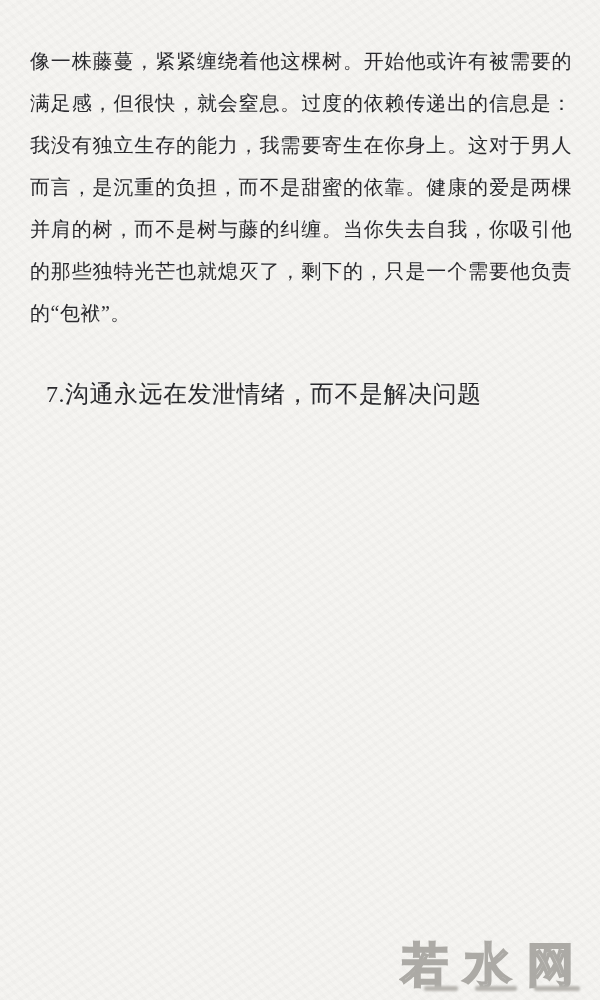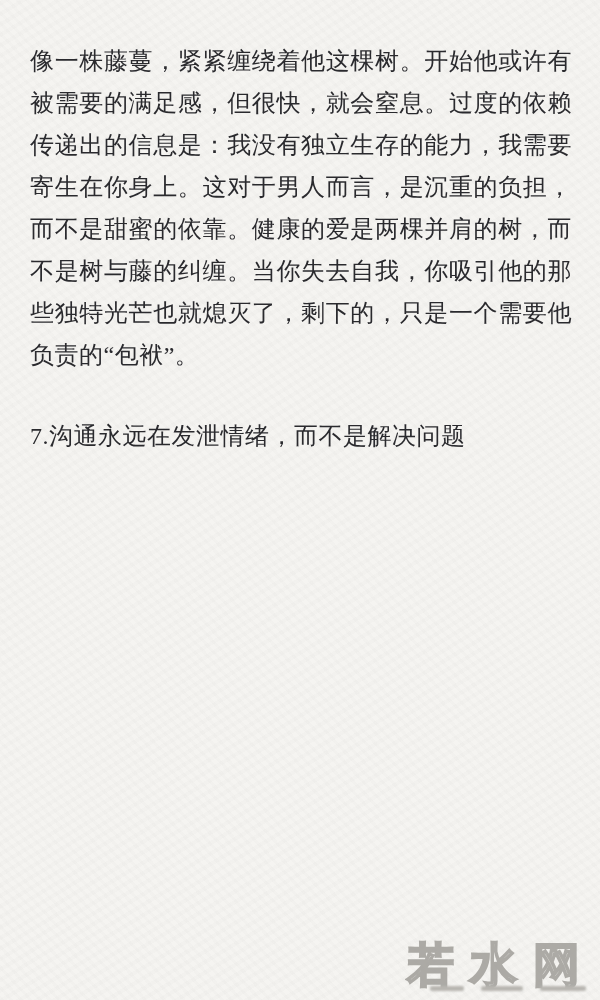--- a/index.html
+++ b/index.html
@@ -25,36 +25,36 @@
   }
   .content {
     position: absolute;
     left: 30px;
     top: 40px;
     width: 542px;
     color: #2a2a2e;
   }
   .body-para {
     margin: 0;
-    font-size: 24px;
+    font-size: 20px;
     line-height: 42px;
     text-align: justify;
     text-justify: inter-character;
     letter-spacing: 0.5px;
   }
   .section-heading {
-    margin: 39px 0 21px 0;
+    margin: 39px 0 21px 16px;
     font-size: 24px;
     line-height: 42px;
     font-weight: normal;
     letter-spacing: 0.5px;
   }
   .watermark {
     position: absolute;
-    right: 0;
+    right: 6px;
     top: 934px;
     width: 200px;
     height: 66px;
     pointer-events: none;
   }
   .watermark-site {
     position: absolute;
     right: 4px;
     top: 0;
     font-size: 47px;

